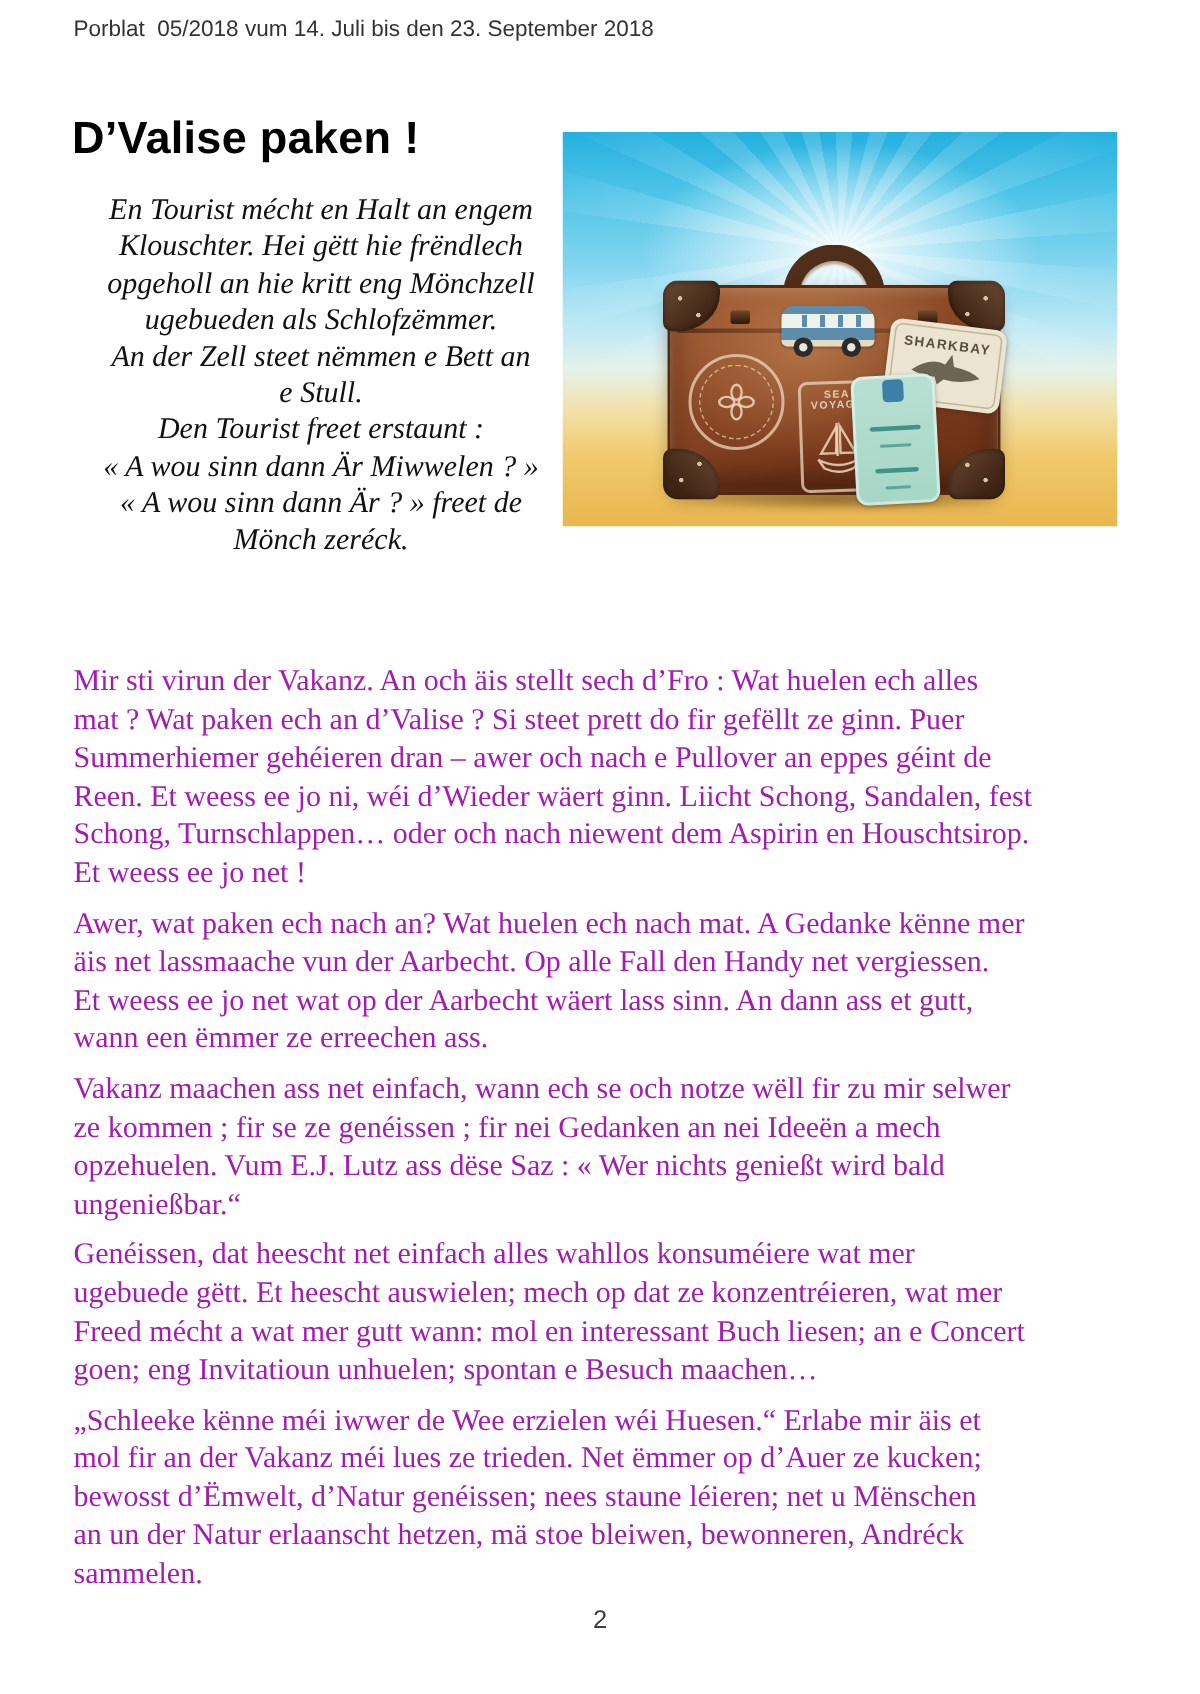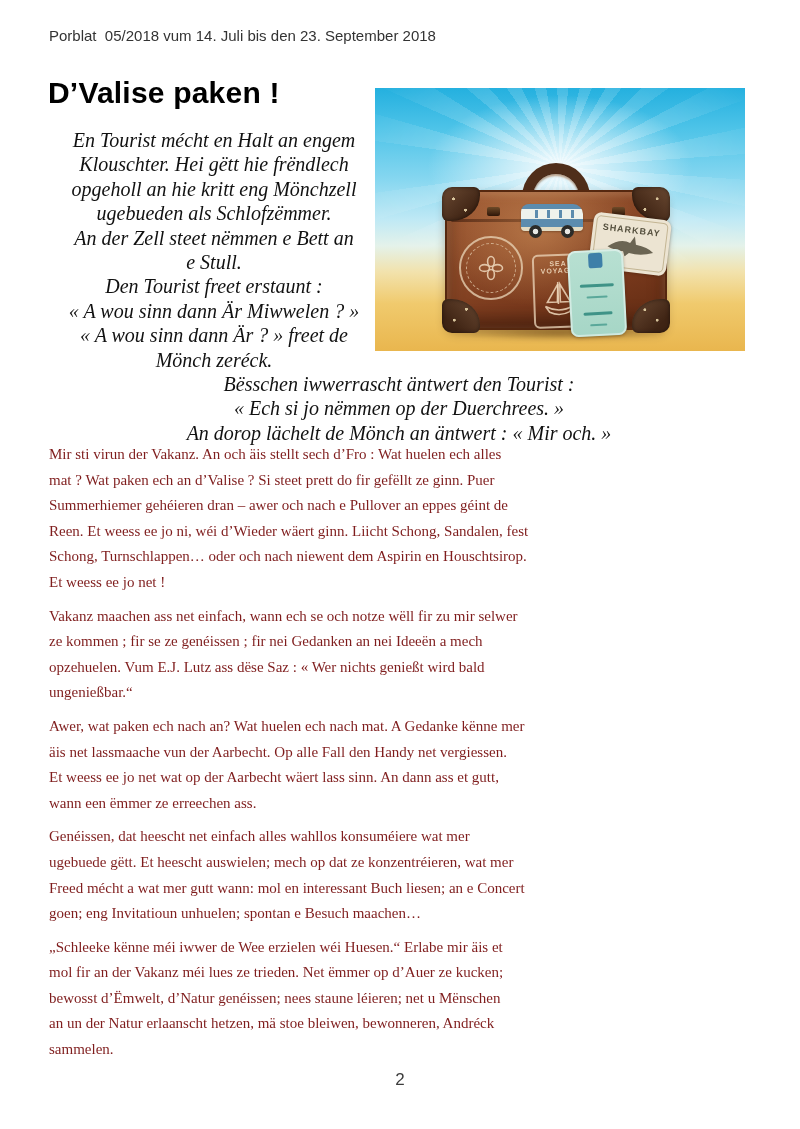--- a/index.html
+++ b/index.html
@@ -6,21 +6,21 @@
   body {
     width: 800px; height: 1129px;
     background: #ffffff;
     position: relative;
     font-family: "Liberation Serif", serif;
     color: #161616;
     overflow: hidden;
   }
 
   .header {
-    position: absolute; left: 49px; top: 27px;
+    position: absolute; left: 49px; top: 11px;
     font-family: "Liberation Sans", sans-serif;
     font-size: 15px; color: #333; white-space: pre;
   }
 
   .title {
     position: absolute; left: 48px; top: 76px; margin: 0;
     font-family: Liberation Sans, sans-serif;
     font-weight: bold; font-size: 30px; color: #000;
     letter-spacing: 0.2px;
   }
@@ -30,21 +30,21 @@
     font-family: "Liberation Serif", serif;
     font-style: italic; font-size: 20px; line-height: 24.4px;
     color: #111;
     text-align: center;
   }
   .intro .beside { width: 330px; white-space: pre-line; }
   .intro .below  { width: 700px; white-space: pre-line; }
 
   .bodytext {
     position: absolute; left: 49px; top: 442px; width: 706px;
-    font-size: 15px; line-height: 25.6px; color: #7f1d1d;
+    font-size: 20px; line-height: 25.6px; color: #a21caf;
   }
   .bodytext p { margin: 0 0 8px 0; white-space: pre-line; }
 
   .pagenum {
     position: absolute; left: 0; top: 1070px; width: 800px;
     text-align: center;
     font-family: "Liberation Sans", sans-serif;
     font-size: 17px; color: #3c3c3c;
   }
 
@@ -273,40 +273,37 @@
   <div class="beside">En Tourist mécht en Halt an engem
 Klouschter. Hei gëtt hie frëndlech
 opgeholl an hie kritt eng Mönchzell
 ugebueden als Schlofzëmmer.
 An der Zell steet nëmmen e Bett an
 e Stull.
 Den Tourist freet erstaunt :
 « A wou sinn dann Är Miwwelen ? »
 « A wou sinn dann Är ? » freet de
 Mönch zeréck.</div>
-  <div class="below">Bësschen iwwerrascht äntwert den Tourist :
-« Ech si jo nëmmen op der Duerchrees. »
-An dorop lächelt de Mönch an äntwert : « Mir och. »</div>
 </div>
 
 <div class="bodytext">
   <p>Mir sti virun der Vakanz. An och äis stellt sech d’Fro : Wat huelen ech alles
 mat ? Wat paken ech an d’Valise ? Si steet prett do fir gefëllt ze ginn. Puer
 Summerhiemer gehéieren dran – awer och nach e Pullover an eppes géint de
 Reen. Et weess ee jo ni, wéi d’Wieder wäert ginn. Liicht Schong, Sandalen, fest
 Schong, Turnschlappen… oder och nach niewent dem Aspirin en Houschtsirop.
 Et weess ee jo net !</p>
+  <p>Awer, wat paken ech nach an? Wat huelen ech nach mat. A Gedanke kënne mer
+äis net lassmaache vun der Aarbecht. Op alle Fall den Handy net vergiessen.
+Et weess ee jo net wat op der Aarbecht wäert lass sinn. An dann ass et gutt,
+wann een ëmmer ze erreechen ass.</p>
   <p>Vakanz maachen ass net einfach, wann ech se och notze wëll fir zu mir selwer
 ze kommen ; fir se ze genéissen ; fir nei Gedanken an nei Ideeën a mech
 opzehuelen. Vum E.J. Lutz ass dëse Saz : « Wer nichts genießt wird bald
 ungenießbar.“</p>
-  <p>Awer, wat paken ech nach an? Wat huelen ech nach mat. A Gedanke kënne mer
-äis net lassmaache vun der Aarbecht. Op alle Fall den Handy net vergiessen.
-Et weess ee jo net wat op der Aarbecht wäert lass sinn. An dann ass et gutt,
-wann een ëmmer ze erreechen ass.</p>
   <p>Genéissen, dat heescht net einfach alles wahllos konsuméiere wat mer
 ugebuede gëtt. Et heescht auswielen; mech op dat ze konzentréieren, wat mer
 Freed mécht a wat mer gutt wann: mol en interessant Buch liesen; an e Concert
 goen; eng Invitatioun unhuelen; spontan e Besuch maachen…</p>
   <p>„Schleeke kënne méi iwwer de Wee erzielen wéi Huesen.“ Erlabe mir äis et
 mol fir an der Vakanz méi lues ze trieden. Net ëmmer op d’Auer ze kucken;
 bewosst d’Ëmwelt, d’Natur genéissen; nees staune léieren; net u Mënschen
 an  un der Natur erlaanscht hetzen, mä stoe bleiwen, bewonneren, Andréck
 sammelen.</p>
 </div>

